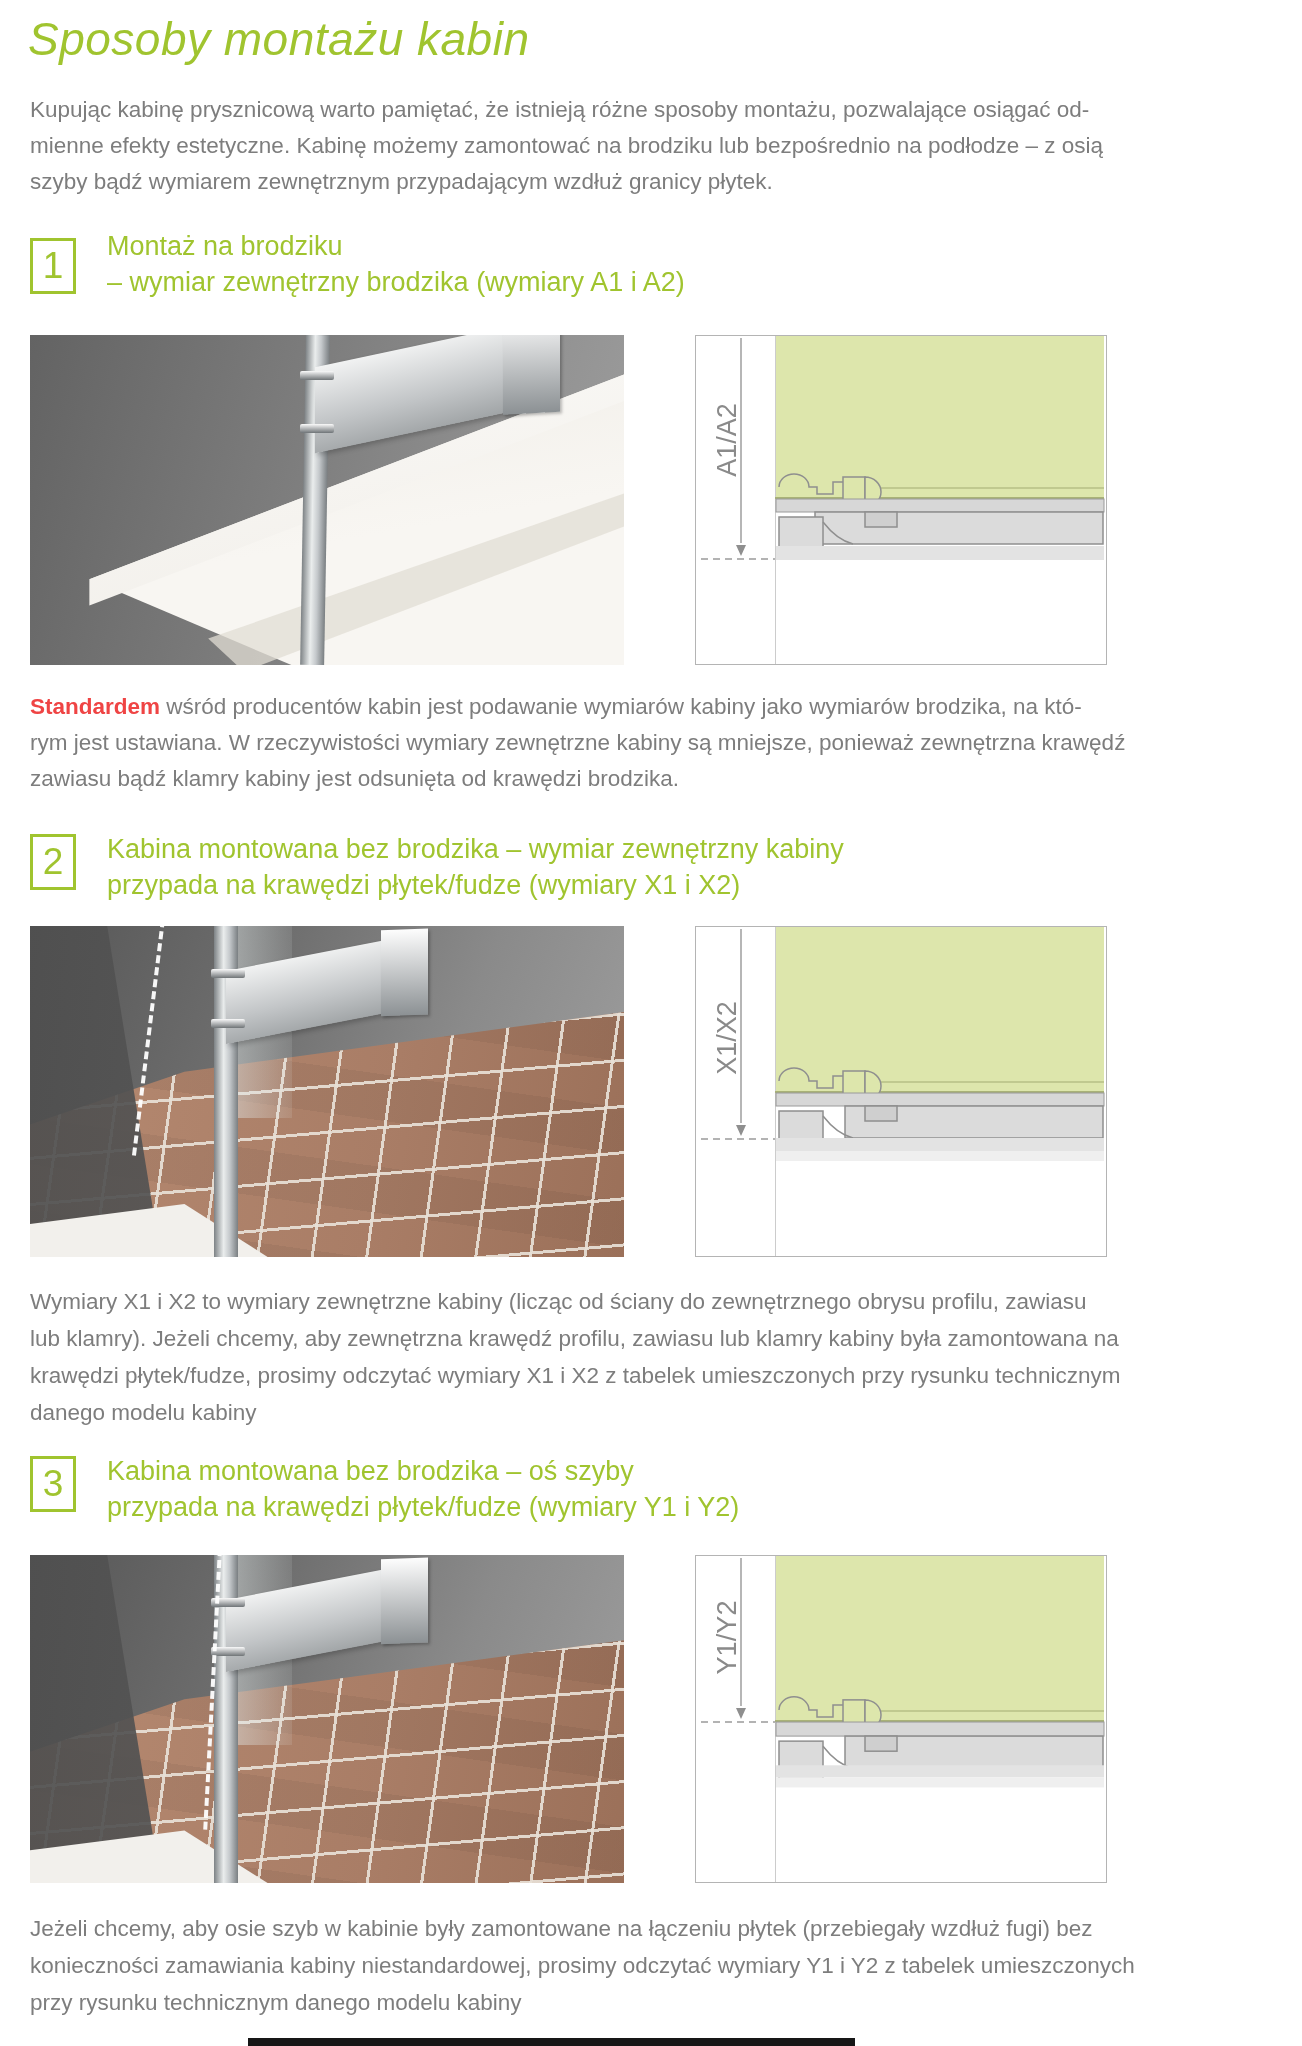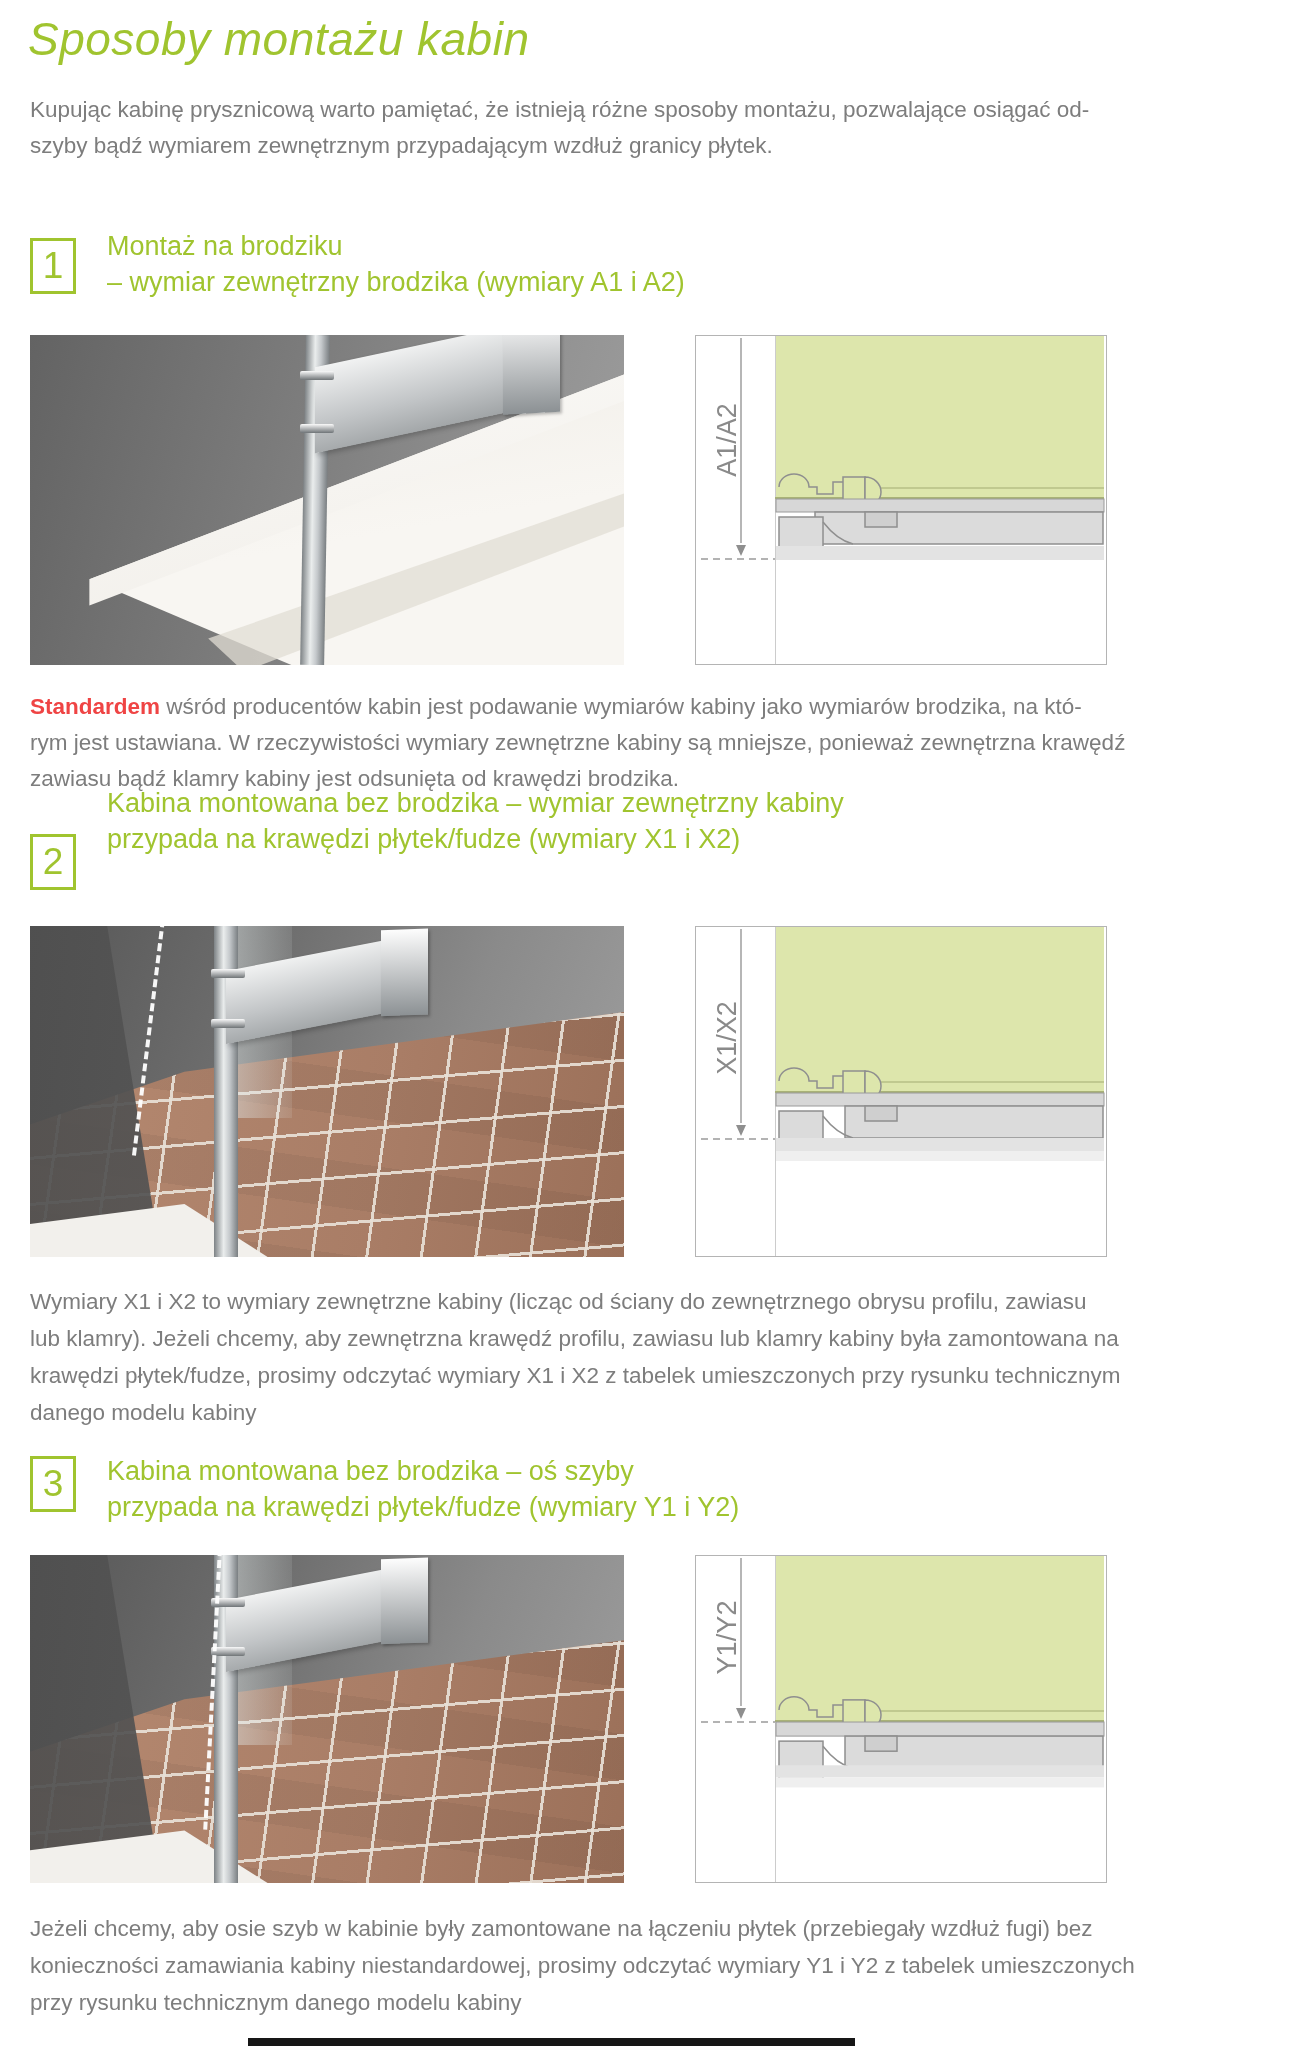--- a/index.html
+++ b/index.html
@@ -71,20 +71,21 @@
 </style>
 </head>
 <body>
 
 <div class="page">
 
   <div class="title">Sposoby montażu kabin</div>
 
   <div class="para lh36" style="top:92px;">
     <div class="line">Kupując kabinę prysznicową warto pamiętać, że istnieją różne sposoby montażu, pozwalające osiągać od-</div>
+    <div class="line">mienne efekty estetyczne. Kabinę możemy zamontować na brodziku lub bezpośrednio na podłodze – z osią</div>
     <div class="line">szyby bądź wymiarem zewnętrznym przypadającym wzdłuż granicy płytek.</div>
   </div>
 
   <div class="badge" style="top:238px;">1</div>
   <div class="heading" style="top:228px;">
     <div class="line">Montaż na brodziku</div>
     <div class="line">– wymiar zewnętrzny brodzika (wymiary A1 i A2)</div>
   </div>
 
   <div class="photo p1" style="top:335px;height:330px;">
@@ -122,21 +123,21 @@
       </svg>
     </div>
 
   <div class="para lh36" style="top:689px;">
     <div class="line"><span class="bold-lead">Standardem</span><span> wśród producentów kabin jest podawanie wymiarów kabiny jako wymiarów brodzika, na któ-</span></div>
     <div class="line">rym jest ustawiana. W rzeczywistości wymiary zewnętrzne kabiny są mniejsze, ponieważ zewnętrzna krawędź</div>
     <div class="line">zawiasu bądź klamry kabiny jest odsunięta od krawędzi brodzika.</div>
   </div>
 
   <div class="badge" style="top:834px;">2</div>
-  <div class="heading" style="top:785px;">
+  <div class="heading" style="top:831px;">
     <div class="line">Kabina montowana bez brodzika – wymiar zewnętrzny kabiny</div>
     <div class="line">przypada na krawędzi płytek/fudze (wymiary X1 i X2)</div>
   </div>
 
   <div class="photo p23" style="top:926px;height:331px;">
     <div class="wall2"></div>
     <div class="tiles"></div>
     <div class="left-shadow"></div>
     <div class="white-wedge"></div>
     <div class="chrome-v v2"></div>

